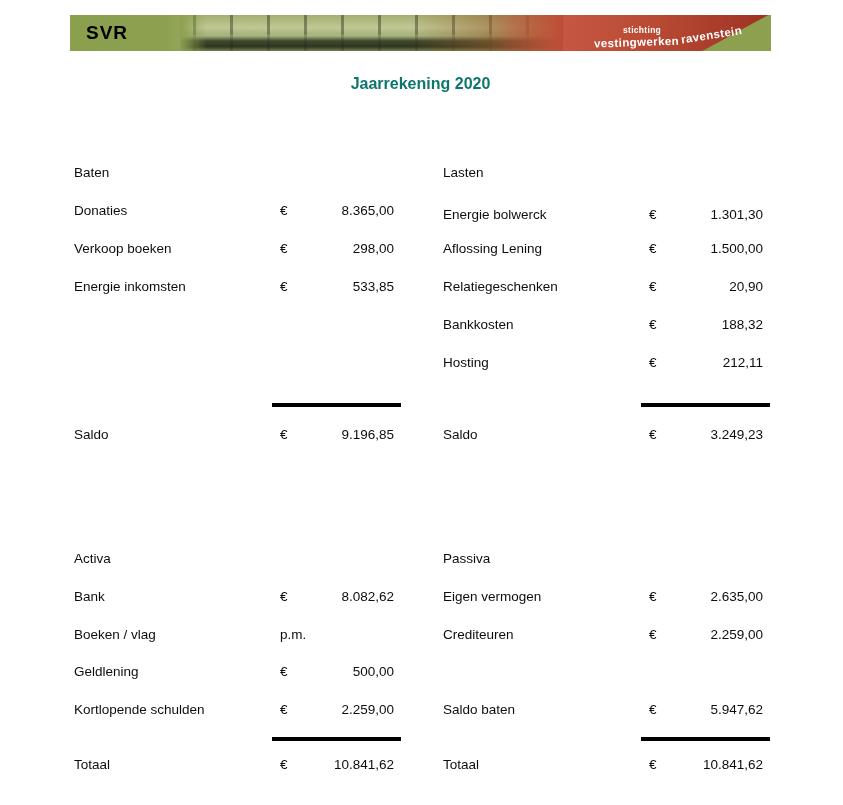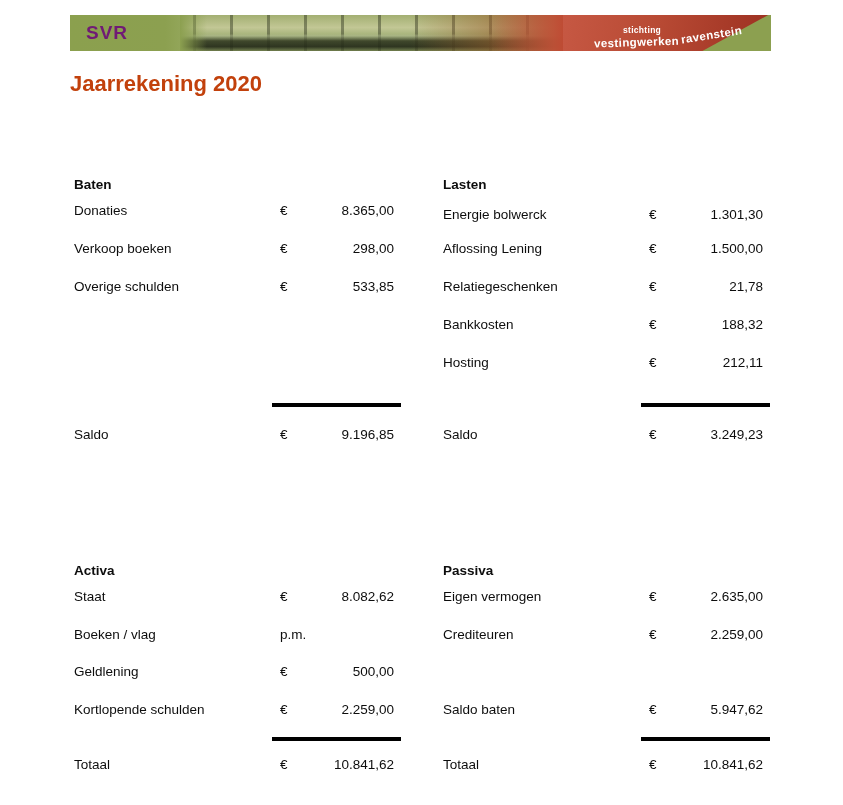--- a/index.html
+++ b/index.html
@@ -4,45 +4,45 @@
 <style>
   html,body{margin:0;padding:0;background:#ffffff;}
   .page{
     position:relative;width:843px;height:805px;background:#ffffff;overflow:hidden;
     font-family:"Liberation Sans","DejaVu Sans",sans-serif;color:#111;
   }
   
   .banner{position:absolute;left:70px;top:15px;width:701px;height:36px;overflow:hidden;}
   .banner-green{position:absolute;left:0;top:0;width:112px;height:36px;
     background:linear-gradient(to right,#8ba04e 0%,#8ca050 85%,#93a65a 100%);}
-  .svr{position:absolute;left:16px;top:7px;font-size:19px;font-weight:bold;color:#701a75;letter-spacing:1px;}
+  .svr{position:absolute;left:16px;top:7px;font-size:19px;font-weight:bold;color:#000000;letter-spacing:1px;}
   .banner-photo{position:absolute;left:110px;top:0;width:385px;height:36px;
     background:
       linear-gradient(to right,#8ca050 0,rgba(140,160,80,0) 7%),
       linear-gradient(to right,rgba(192,80,55,0) 80%,rgba(192,80,55,.9) 97%,#bf4a33 100%),
       linear-gradient(to right,rgba(150,90,40,0) 60%,rgba(155,95,45,.5) 80%,rgba(165,90,50,.7) 100%),
       linear-gradient(to bottom,rgba(0,0,0,0) 52%,rgba(175,185,145,.5) 58%,rgba(48,55,32,.85) 72%,rgba(36,42,25,.9) 88%,rgba(95,105,62,.55) 100%),
       repeating-linear-gradient(90deg,rgba(45,50,30,0) 0 13px,rgba(45,50,30,.45) 13px 16px,rgba(45,50,30,0) 16px 37px),
       linear-gradient(to bottom,#a3af72 0%,#c2c795 35%,#9fae74 60%,#8a9b62 100%);}
   .banner-red{position:absolute;left:493px;top:0;width:208px;height:36px;
     background:linear-gradient(100deg,#c65843 0%,#b84a34 45%,#9c3021 100%);}
   .banner-triangle{position:absolute;right:0;top:0;width:140px;height:36px;
     background:#8ca050;-webkit-clip-path:polygon(51% 100%,98% 0,100% 0,100% 100%);
     clip-path:polygon(51% 100%,98% 0,100% 0,100% 100%);}
   .stichting{position:absolute;left:553px;top:10px;font-size:8.5px;font-weight:bold;color:#fff;letter-spacing:.3px;text-align:right;}
   .vestline{position:absolute;left:524px;top:20px;font-size:11.5px;font-weight:bold;color:#fff;
     letter-spacing:.4px;transform:rotate(-2deg);white-space:nowrap;}
   .rav{display:inline-block;margin-left:3px;transform:rotate(-7deg) translateY(-1px);transform-origin:left bottom;}
   
-  .doc-title{position:absolute;left:70px;width:701px;text-align:left;font-size:22px;
-    font-weight:bold;line-height:22px;color:#c2410c;}
+  .doc-title{position:absolute;left:70px;width:701px;text-align:center;font-size:16px;
+    font-weight:bold;line-height:22px;color:#0f766e;}
   
   .col{position:absolute;width:327px;}
   .row{position:absolute;left:0;width:327px;height:17px;font-size:13.5px;line-height:17px;color:#0d0d0d;}
-  .row.hdr{font-weight:bold;margin-top:12px;}
+  .row.hdr{font-weight:normal;}
   .lbl{position:absolute;left:0;white-space:nowrap;}
   .val{position:absolute;left:198px;width:129px;display:flex;justify-content:space-between;
     box-sizing:border-box;padding:0 7px 0 8px;}
   .rule{position:absolute;left:198px;width:129px;height:4px;background:#000;}
 </style>
 </head>
 <body>
 
 <div class="page">
 
@@ -70,21 +70,21 @@
         </span>
     </div>
     <div class="row" style="top:240px">
       <span class="lbl">Verkoop boeken</span>
       <span class="val">
           <span>€</span>
           <span>298,00</span>
         </span>
     </div>
     <div class="row" style="top:278px">
-      <span class="lbl">Overige schulden</span>
+      <span class="lbl">Energie inkomsten</span>
       <span class="val">
           <span>€</span>
           <span>533,85</span>
         </span>
     </div>
     <div class="rule" style="top:403px"></div>
     <div class="row" style="top:426px">
       <span class="lbl">Saldo</span>
       <span class="val">
           <span>€</span>
@@ -108,21 +108,21 @@
       <span class="lbl">Aflossing Lening</span>
       <span class="val">
           <span>€</span>
           <span>1.500,00</span>
         </span>
     </div>
     <div class="row" style="top:278px">
       <span class="lbl">Relatiegeschenken</span>
       <span class="val">
           <span>€</span>
-          <span>21,78</span>
+          <span>20,90</span>
         </span>
     </div>
     <div class="row" style="top:316px">
       <span class="lbl">Bankkosten</span>
       <span class="val">
           <span>€</span>
           <span>188,32</span>
         </span>
     </div>
     <div class="row" style="top:354px">
@@ -141,21 +141,21 @@
         </span>
     </div>
   </div>
 
 
   <div class="col" style="left:74px;top:0">
     <div class="row hdr" style="top:550px">
         <span class="lbl">Activa</span>
       </div>
     <div class="row" style="top:588px">
-      <span class="lbl">Staat</span>
+      <span class="lbl">Bank</span>
       <span class="val">
           <span>€</span>
           <span>8.082,62</span>
         </span>
     </div>
     <div class="row" style="top:626px">
       <span class="lbl">Boeken / vlag</span>
       <span class="val">
           <span>p.m.</span>
           <span></span>

